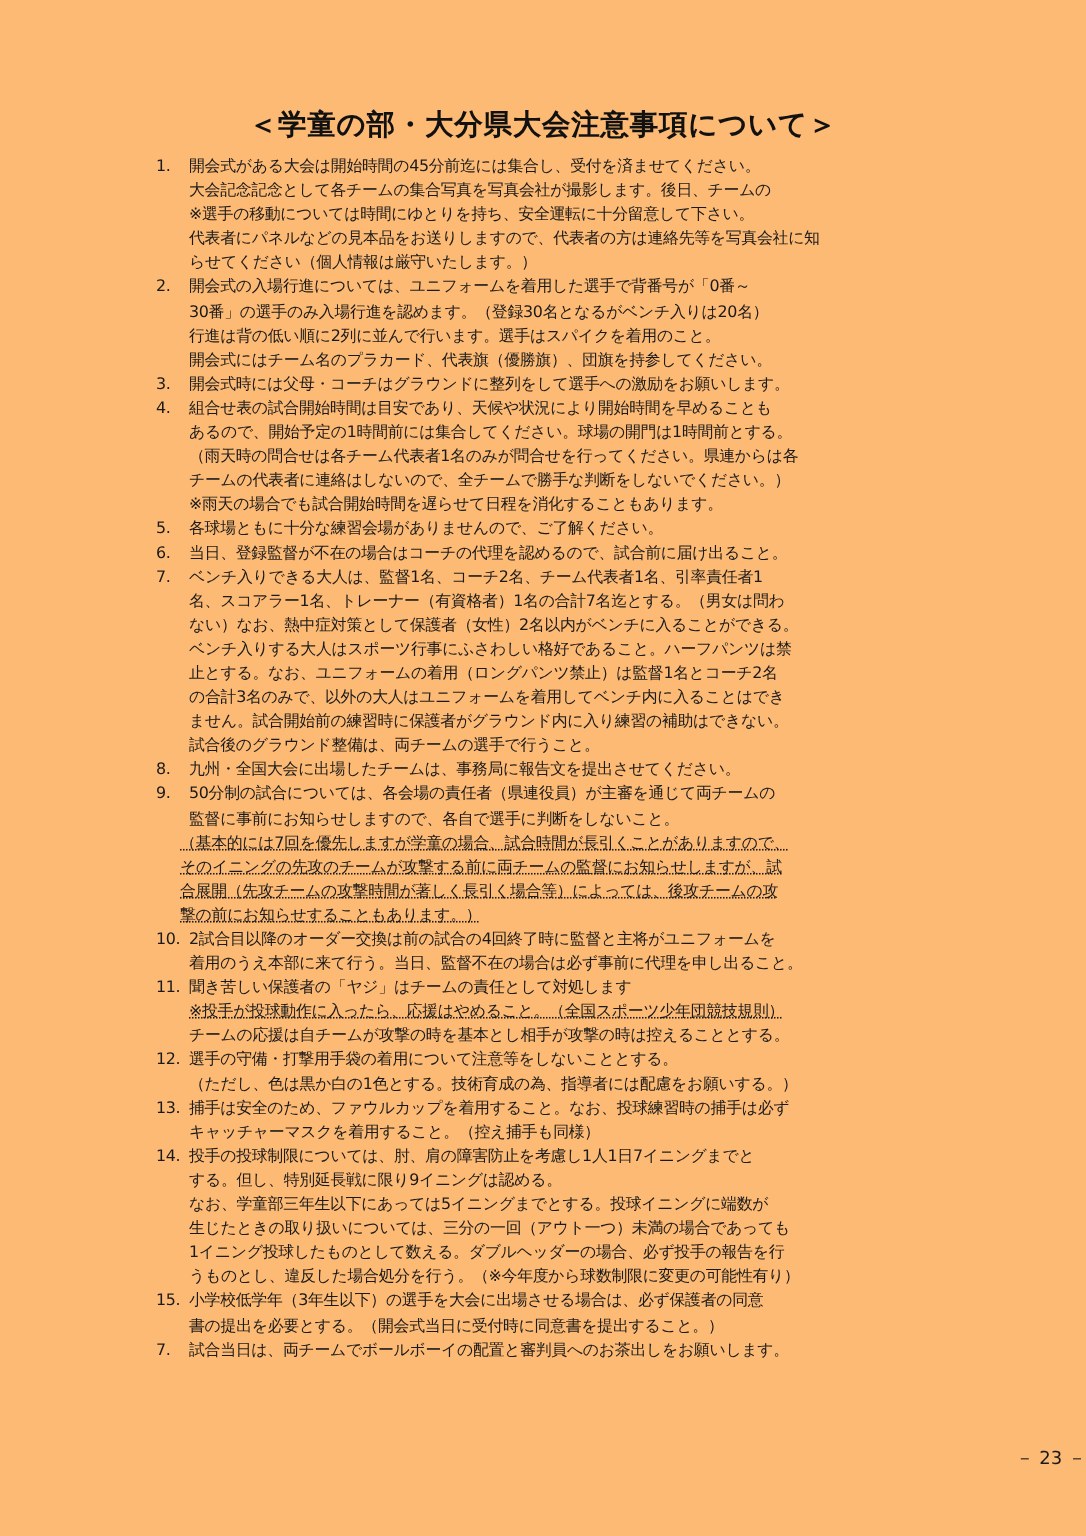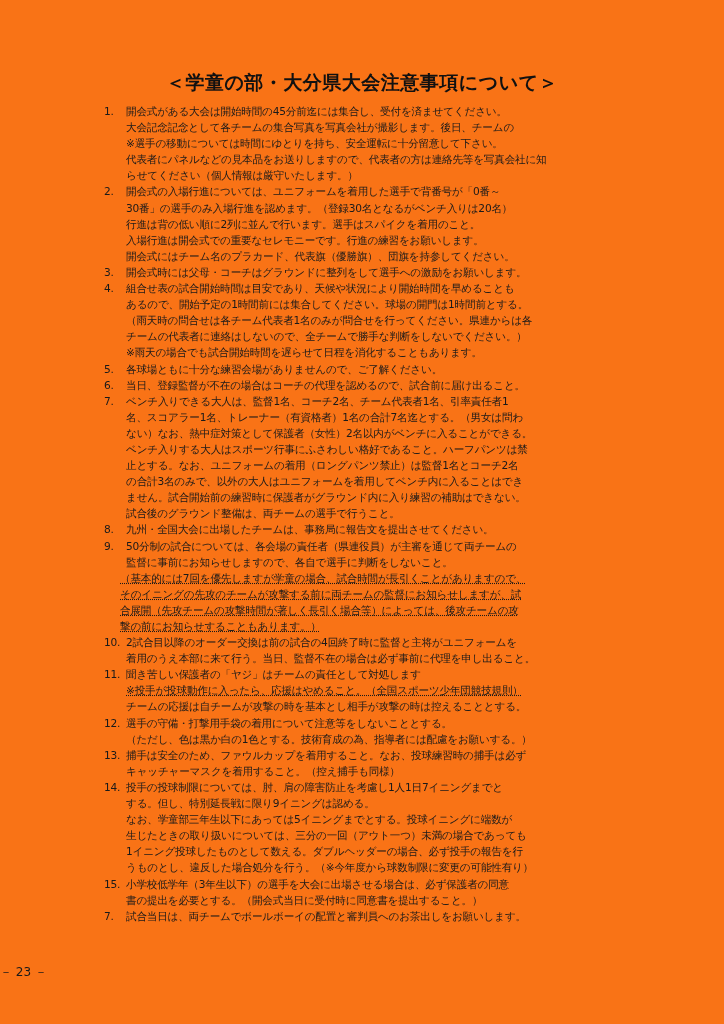--- a/index.html
+++ b/index.html
@@ -1,49 +1,48 @@
 <!DOCTYPE html>
 <html><head>
 <meta charset="utf-8">
 <style>
   html, body { margin:0; padding:0; background:#ffffff; }
   body { width:724px; height:1024px; position:relative; overflow:hidden;
          font-family:"DejaVu Sans", sans-serif; color:#1a1a1a; }
-  .page { position:absolute; left:0; top:0; width:724px; height:1024px; background:#f97316; }
+  .page { position:absolute; left:0; top:0; width:724px; height:1024px; background:#fdba74; }
   .title { position:absolute; left:0; width:724px; top:70px; text-align:center;
            font-size:19px; letter-spacing:0.5px; color:#111; font-weight:bold; }
   .list { position:absolute; left:104px; top:103px; width:510px; }
   .item { position:relative; padding-left:22px; font-size:10.6px; line-height:16.1px;
           letter-spacing:-0.2px; white-space:nowrap; }
   .num { position:absolute; left:0; top:0; width:22px; }
   .line { display:block; }
   .line.indent { margin-left:-6px; }
   .ul { text-decoration:underline; text-decoration-style:dotted; }
-  .footer { position:absolute; left:0; width:724px; top:964px; text-align:left; font-size:12px; }
+  .footer { position:absolute; left:0; width:724px; top:964px; text-align:right; font-size:12px; }
 </style>
 </head>
 <body>
 
 <div class="page">
   <div class="title">＜学童の部・大分県大会注意事項について＞</div>
   <div class="list" id="item-list">
       <div class="item">
         <span class="num">1.</span>
         <span class="line">開会式がある大会は開始時間の45分前迄には集合し、受付を済ませてください。</span>
         <span class="line">大会記念記念として各チームの集合写真を写真会社が撮影します。後日、チームの</span>
         <span class="line">※選手の移動については時間にゆとりを持ち、安全運転に十分留意して下さい。</span>
         <span class="line">代表者にパネルなどの見本品をお送りしますので、代表者の方は連絡先等を写真会社に知</span>
         <span class="line">らせてください（個人情報は厳守いたします。）</span>
       </div>
       <div class="item">
         <span class="num">2.</span>
         <span class="line">開会式の入場行進については、ユニフォームを着用した選手で背番号が「0番～</span>
         <span class="line">30番」の選手のみ入場行進を認めます。（登録30名となるがベンチ入りは20名）</span>
         <span class="line">行進は背の低い順に2列に並んで行います。選手はスパイクを着用のこと。</span>
-        <span class="line">入場行進は開会式での重要なセレモニーです。行進の練習をお願いします。</span>
         <span class="line">開会式にはチーム名のプラカード、代表旗（優勝旗）、団旗を持参してください。</span>
       </div>
       <div class="item">
         <span class="num">3.</span>
         <span class="line">開会式時には父母・コーチはグラウンドに整列をして選手への激励をお願いします。</span>
       </div>
       <div class="item">
         <span class="num">4.</span>
         <span class="line">組合せ表の試合開始時間は目安であり、天候や状況により開始時間を早めることも</span>
         <span class="line">あるので、開始予定の1時間前には集合してください。球場の開門は1時間前とする。</span>

